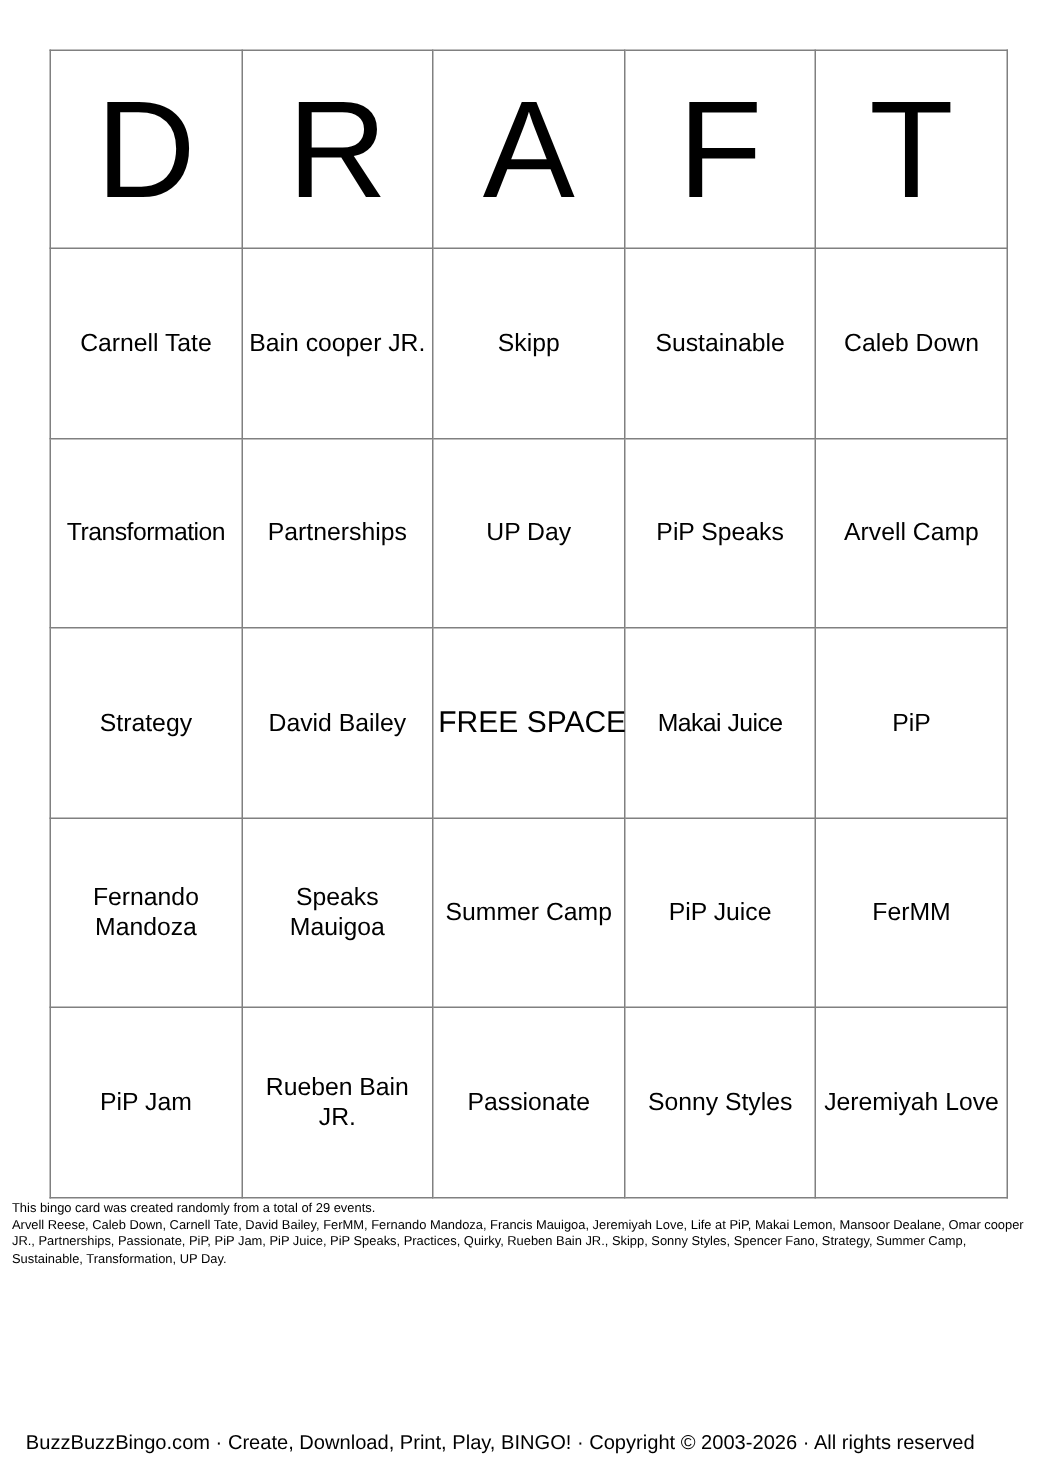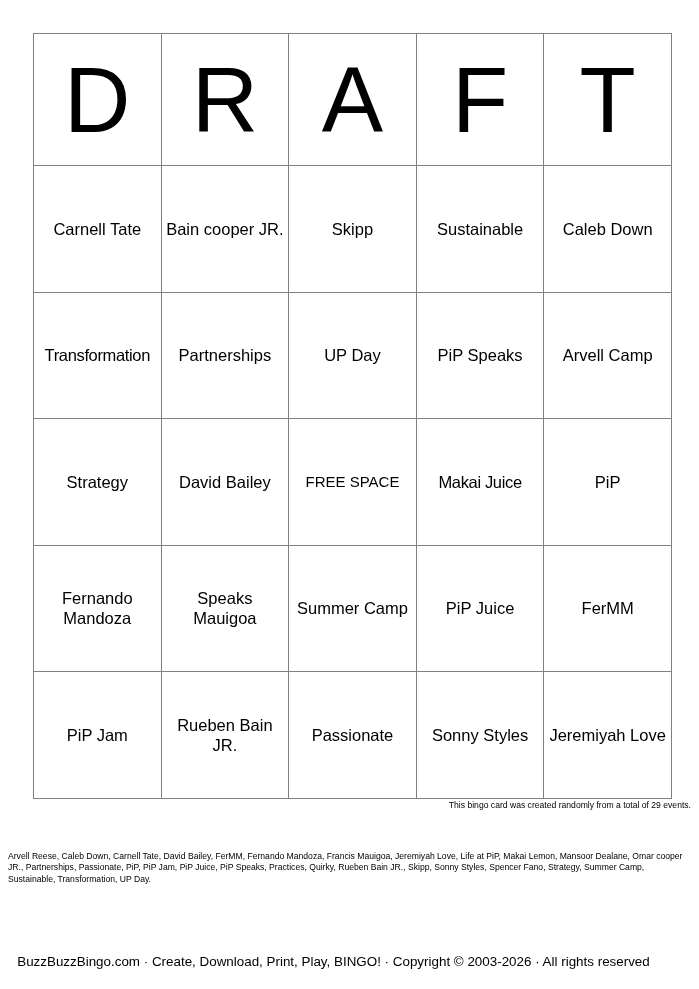--- a/index.html
+++ b/index.html
@@ -64,45 +64,43 @@
   }
   .cell-text {
     display: block;
     font-size: 16.5px;
     line-height: 20px;
     padding: 0 3px;
     word-wrap: break-word;
     color: #000000;
   }
   .cell-text.free {
-    font-size: 15px;
+    font-size: 20px;
     white-space: nowrap;
   }
   .cell-text.tight {
     font-size: 16.5px;
     letter-spacing: -0.35px;
   }
 
   
   .footnote {
     position: absolute;
     left: 8px;
     top: 800px;
     width: 683px;
     font-size: 8.6px;
     line-height: 11.2px;
     color: #000000;
   }
   .footnote .fn-line {
     display: block;
-    text-align: right;
   }
   .footnote .fn-list {
     display: block;
-    margin-top: 40px;
   }
 
   
   .footer {
     position: absolute;
     left: 0;
     top: 953px;
     width: 667px;
     text-align: center;
     font-size: 13.4px;

